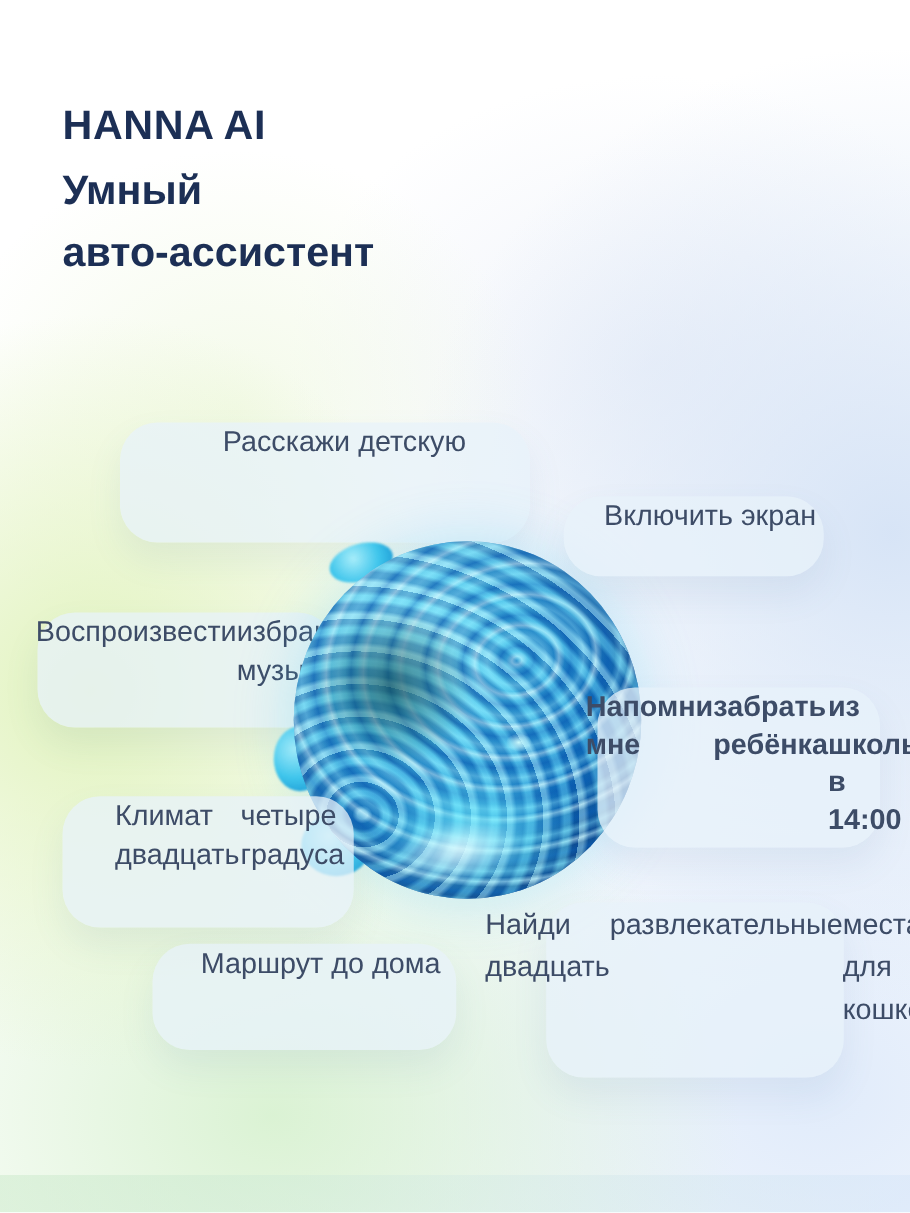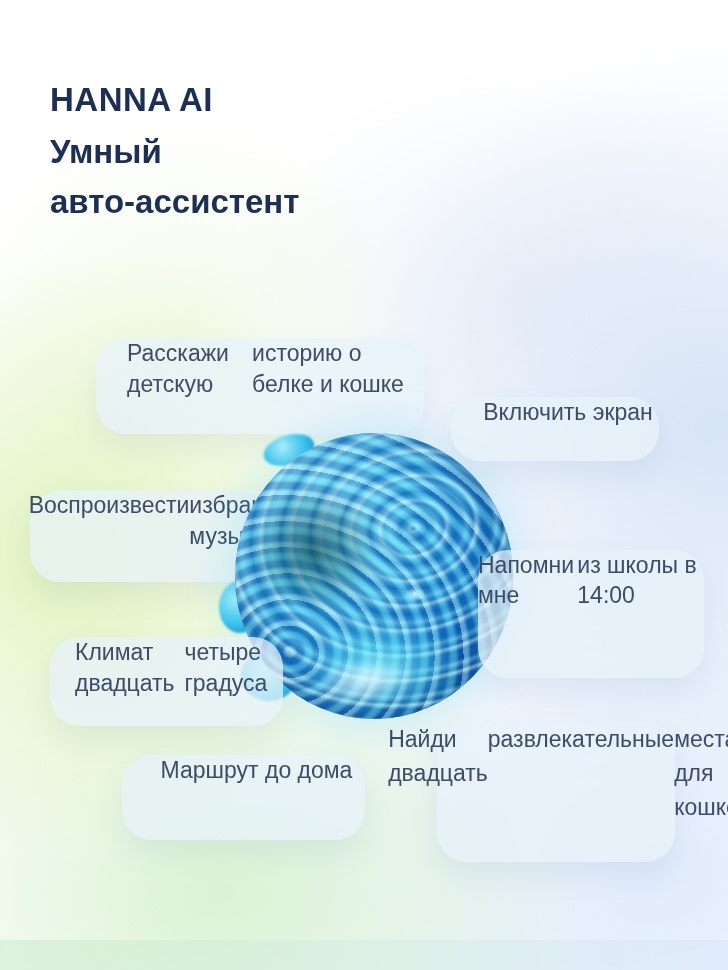--- a/index.html
+++ b/index.html
@@ -84,39 +84,38 @@
     position:absolute; border-radius:30px;
     background: rgba(231,241,250,0.75);
     box-shadow: 0 14px 28px rgba(90,130,170,0.10);
     display:flex; justify-content:center;
     color:#3d4c67; font-size:23px; line-height:31px; font-weight:400;
   }
   .bubble .ln { display:block; }
   .b1 { left:96px;  top:338px; width:328px; height:96px;  padding-left:31px; z-index:1; }
   .b2 { left:451px; top:397px; width:208px; height:64px;  padding-left:26px; z-index:3; }
   .b3 { left:30px;  top:490px; width:238px; height:92px;  padding-left:36px; z-index:1; }
-  .b4 { left:478px; top:550px; width:226px; height:128px; z-index:3; line-height:30px; }
-  .b5 { left:50px;  top:637px; width:233px; height:89px;  padding-left:25px; z-index:3; }
+  .b4 { left:478px; top:550px; width:226px; height:128px; padding-left:27px; z-index:3; line-height:30px;font-weight:bold; }
+  .b5 { left:50px;  top:637px; width:233px; height:105px;  padding-left:42px; z-index:3; }
   .b6 { left:122px; top:755px; width:243px; height:85px;  padding-left:26px; z-index:3; }
   .b7 { left:437px; top:722px; width:238px; height:140px; padding-left:15px; z-index:3; line-height:34px; }
 </style>
 </head>
 <body>
 
 <div class="canvas">
 
   <div class="title">
     <span class="brand">HANNA AI</span>
     <span class="sub">Умный</span>
     <span class="sub">авто-ассистент</span>
   </div>
 
   <div class="bubble b1">
     <span class="ln">Расскажи детскую</span>
-    <span class="ln">историю о белке и кошке</span>
   </div>
 
   <div class="bubble b2">
     <span class="ln">Включить экран</span>
   </div>
 
   <div class="bubble b3">
     <span class="ln">Воспроизвести</span>
     <span class="ln">избранную музыку</span>
   </div>
@@ -130,20 +129,21 @@
       <div class="rings r2"></div>
       <div class="dark"></div>
       <div class="glow-bottom"></div>
       <div class="swirl-white"></div>
       <div class="spark"></div>
     </div>
   </div>
 
   <div class="bubble b4">
     <span class="ln">Напомни мне</span>
+    <span class="ln">забрать ребёнка</span>
     <span class="ln">из школы в 14:00</span>
   </div>
 
   <div class="bubble b5">
     <span class="ln">Климат двадцать</span>
     <span class="ln">четыре градуса</span>
   </div>
 
   <div class="bubble b6">
     <span class="ln">Маршрут до дома</span>

